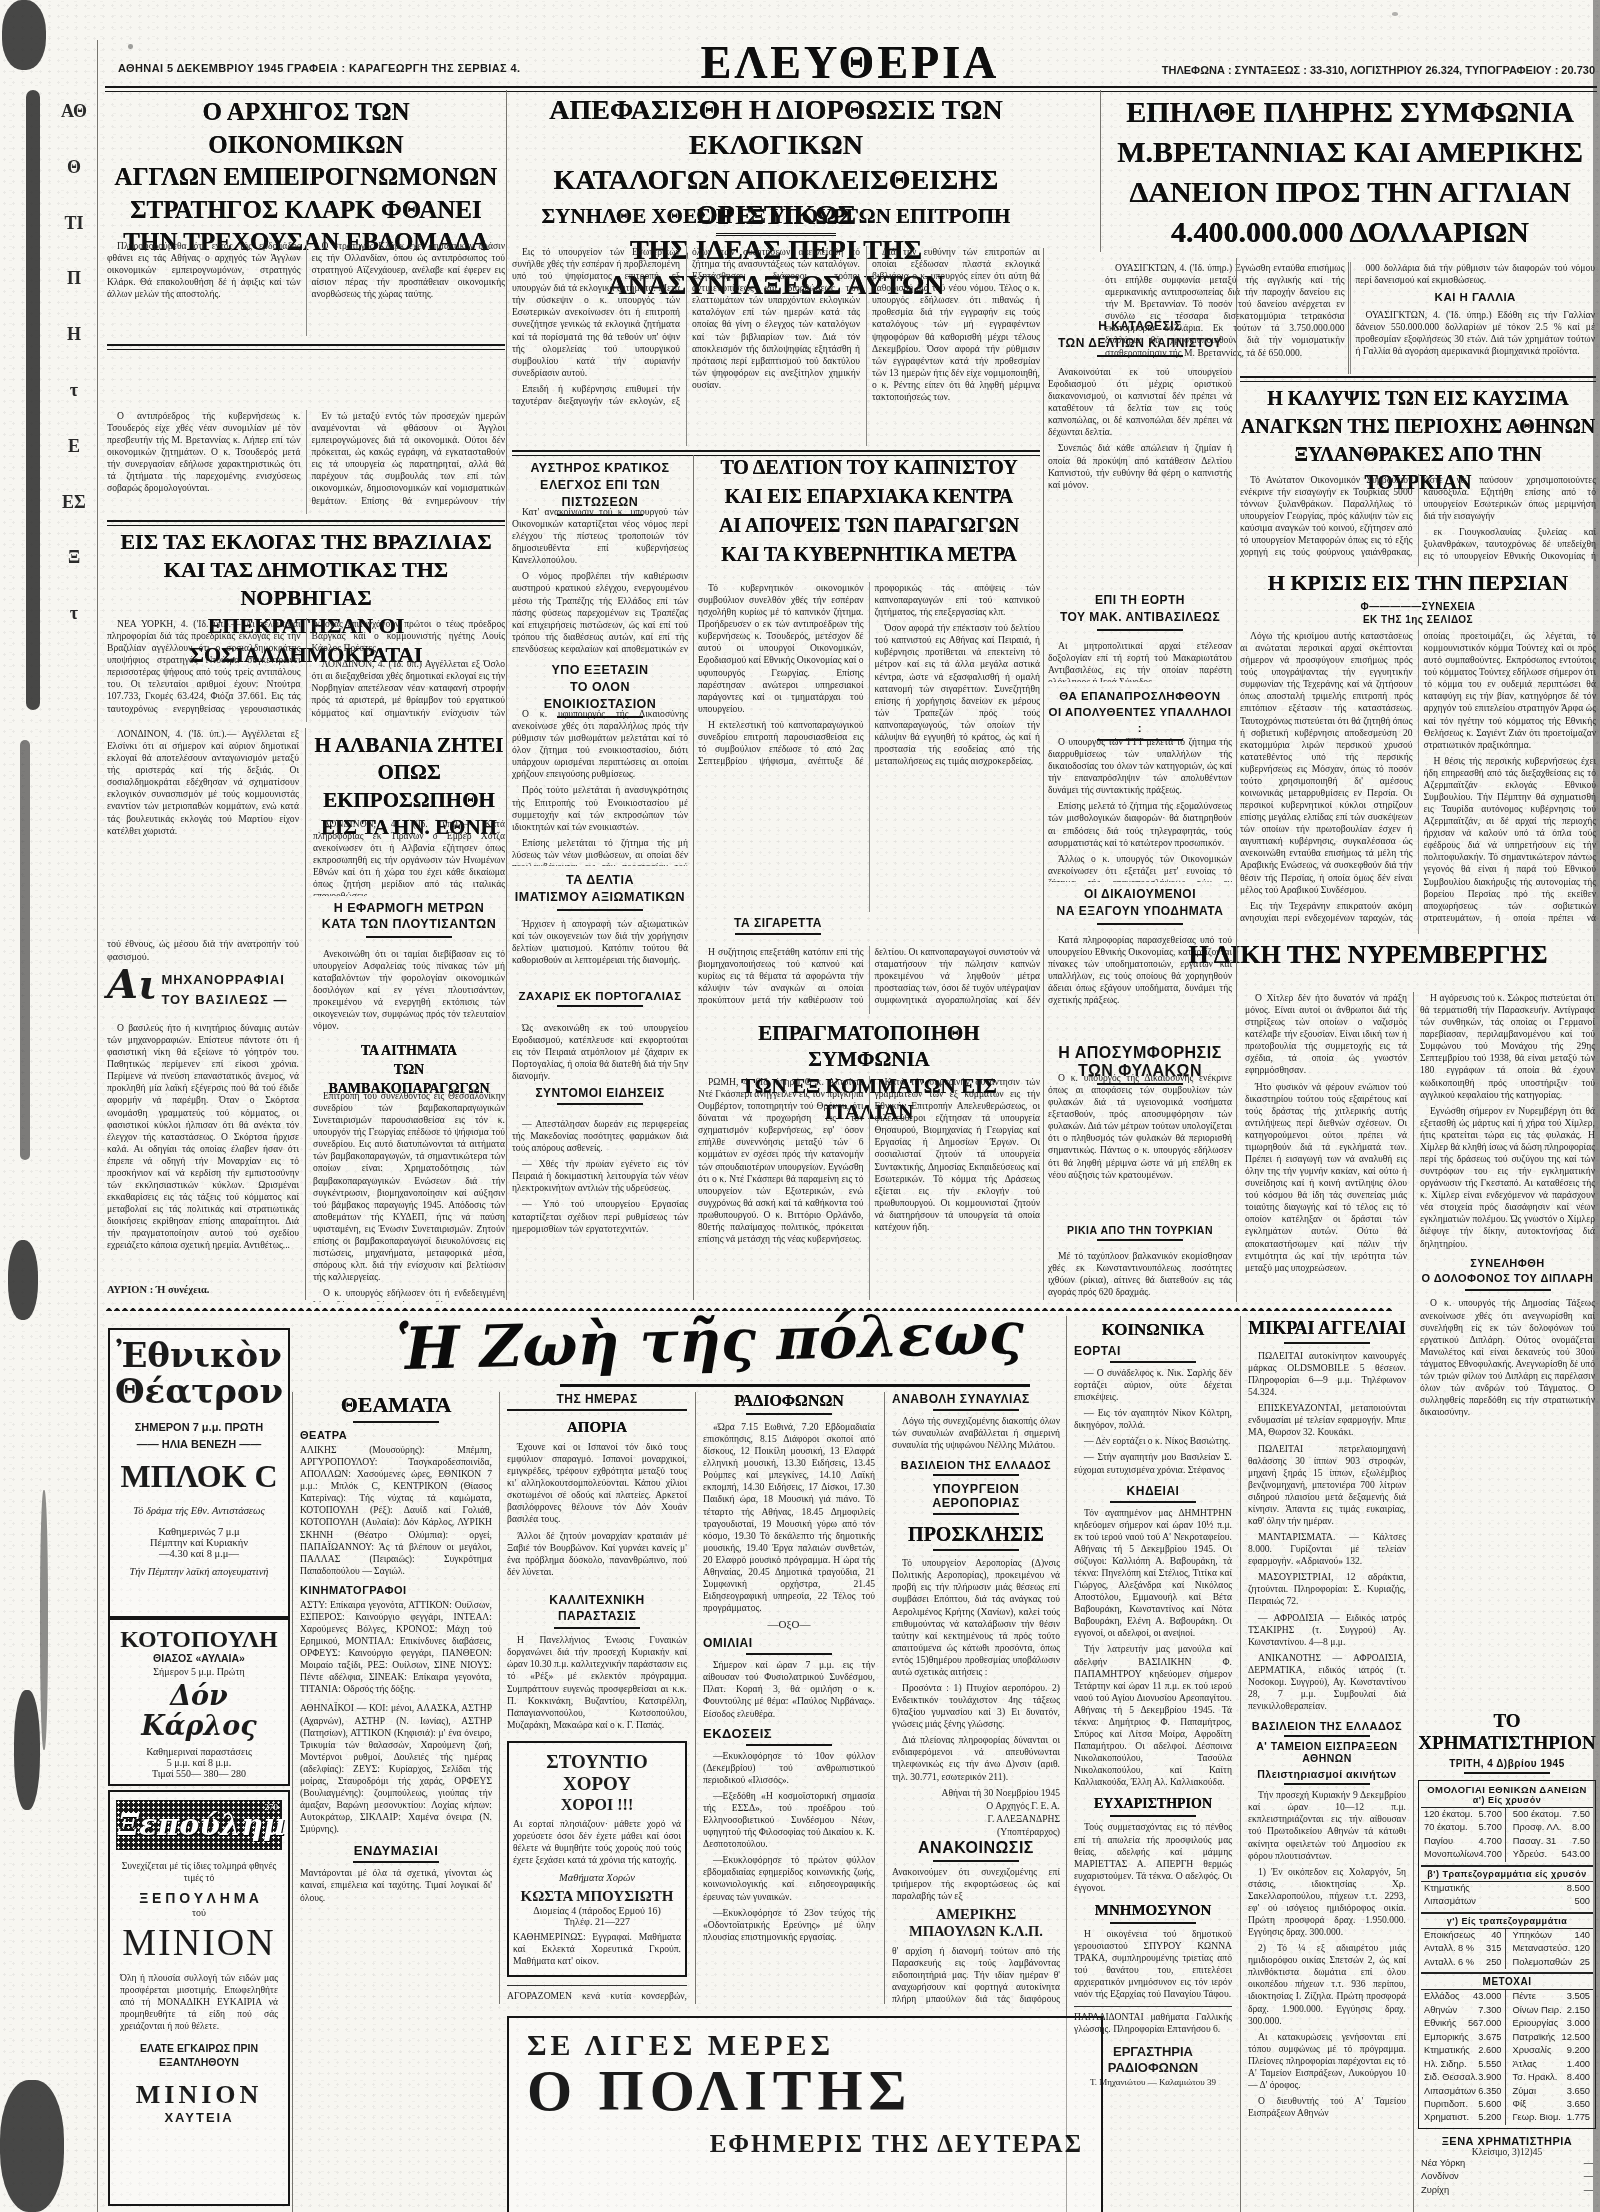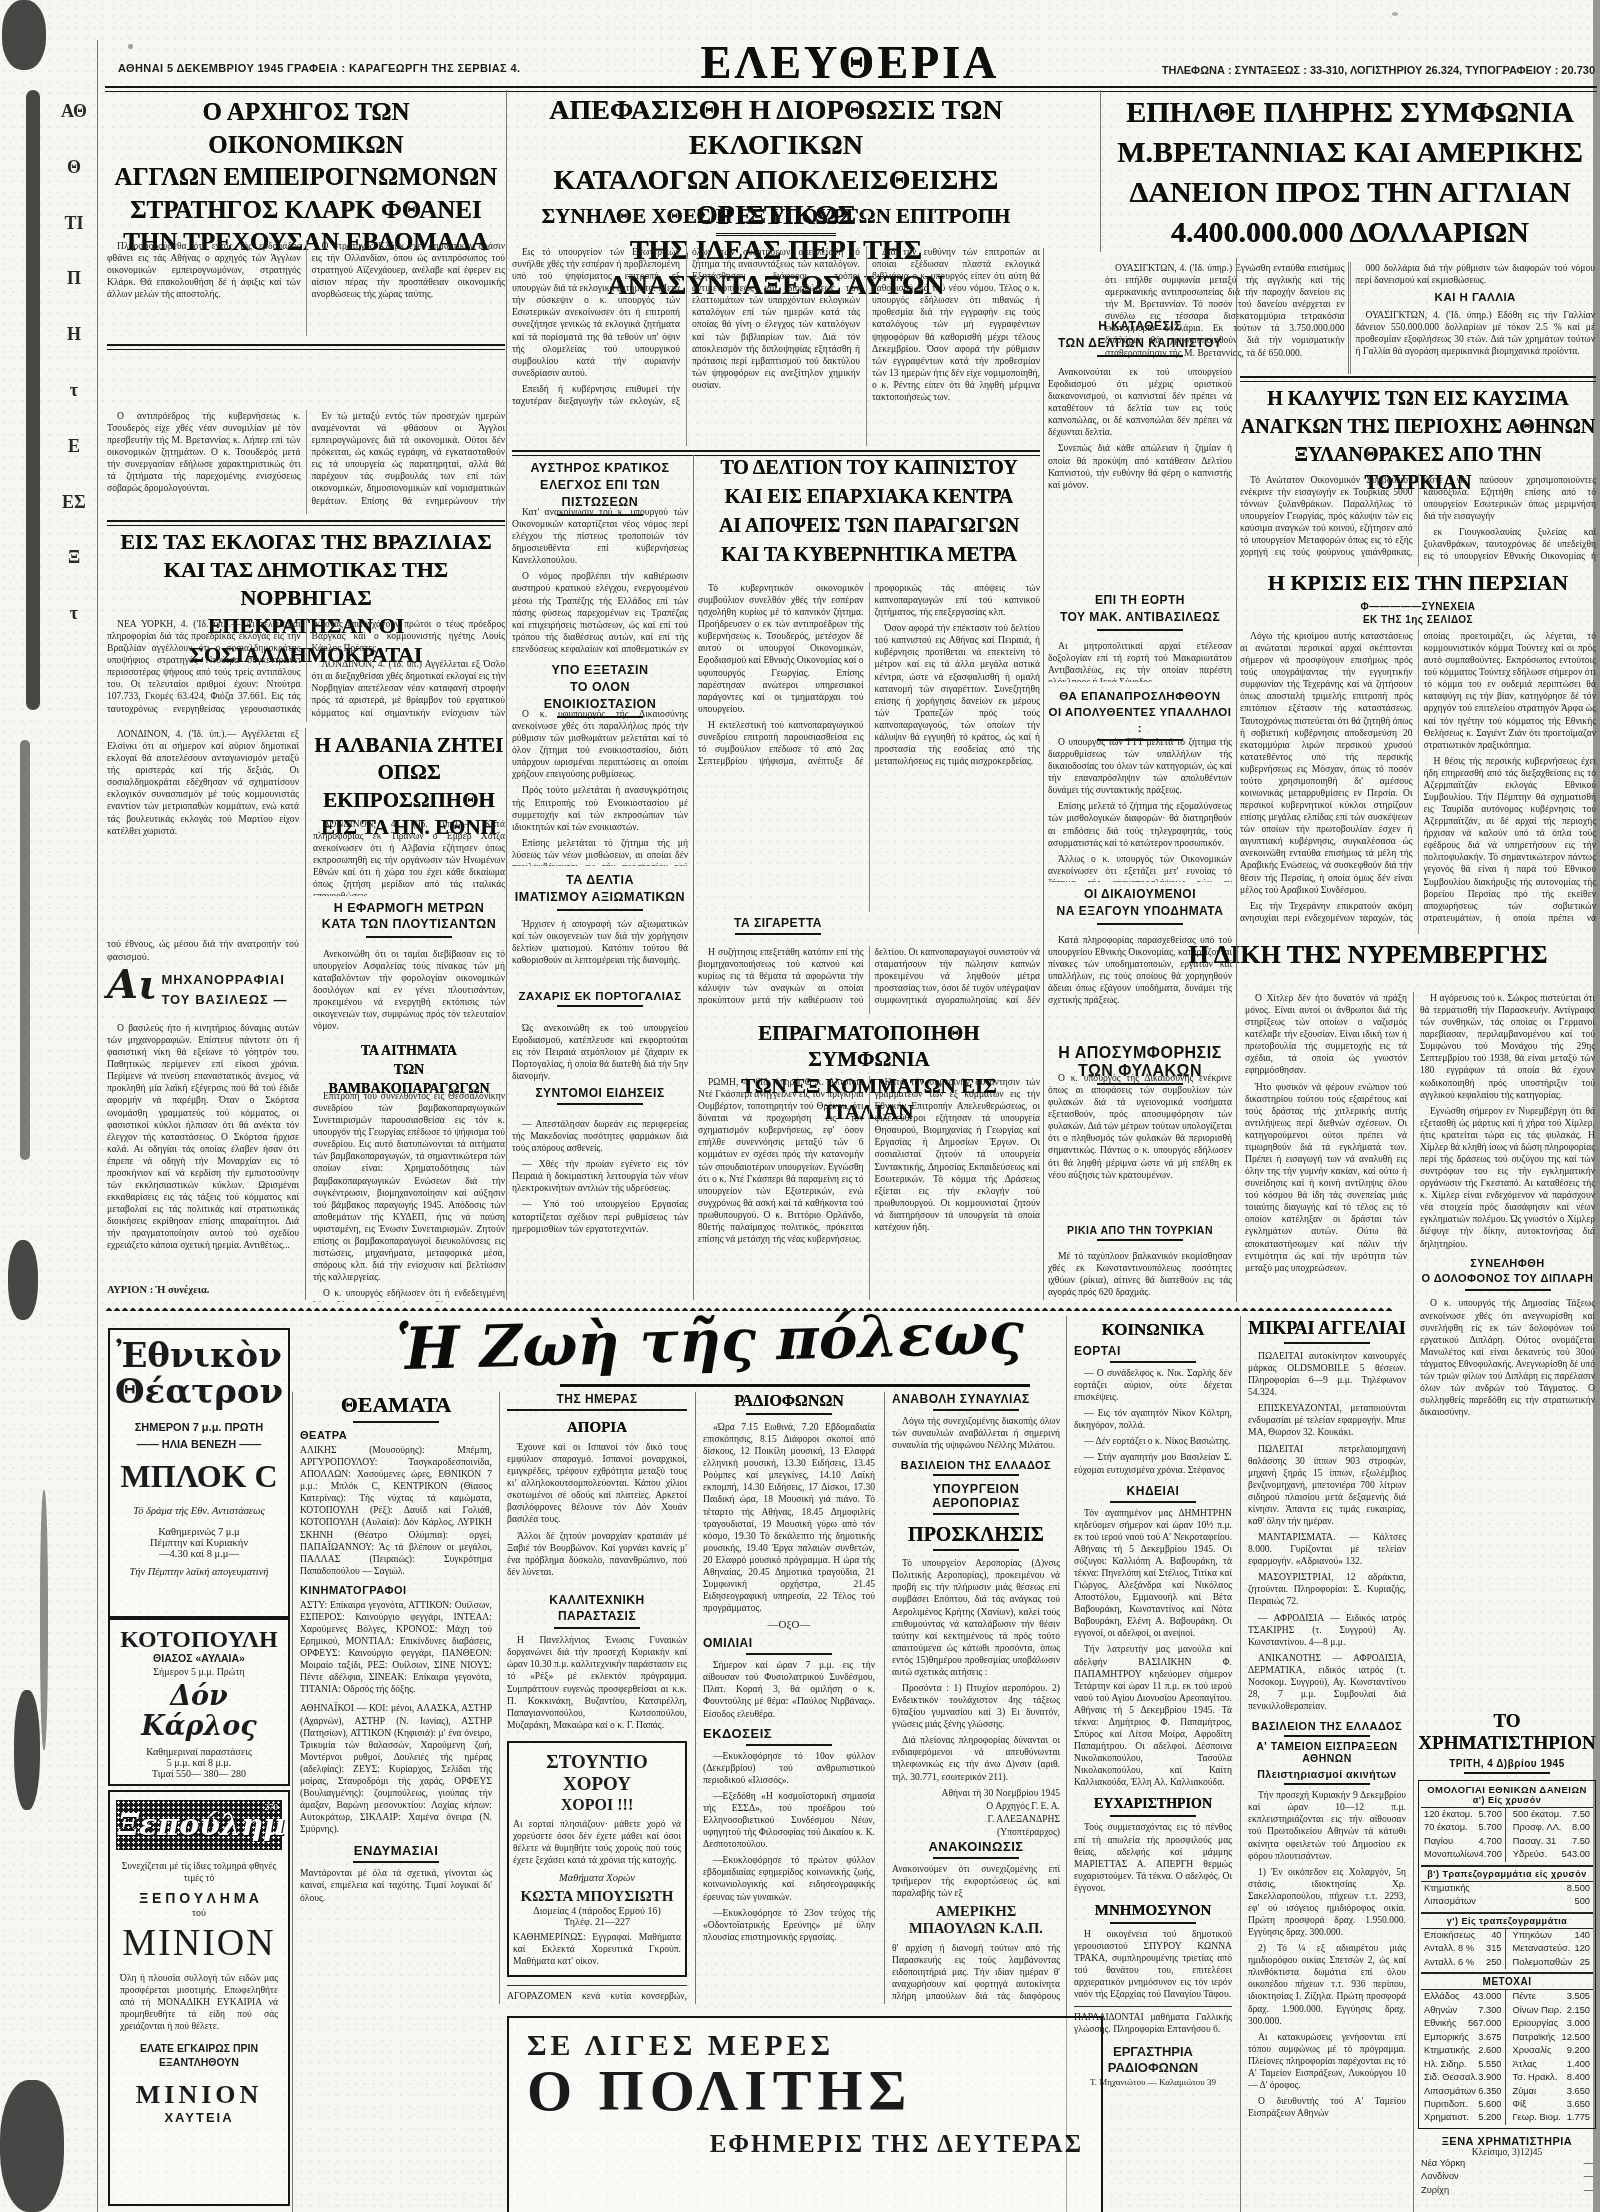--- a/index.html
+++ b/index.html
@@ -568,21 +568,21 @@
         <p>Τό υπουργείον Αεροπορίας (Δ)νσις Πολιτικής Αεροπορίας), προκειμένου νά προβή εις τήν πλήρωσιν μιάς θέσεως επί συμβάσει Επόπτου, διά τάς ανάγκας τού Αερολιμένος Κρήτης (Χανίων), καλεί τούς επιθυμούντας νά καταλάβωσιν τήν θέσιν ταύτην καί κεκτημένους τά πρός τούτο απαιτούμενα ώς κάτωθι προσόντα, όπως εντός 15)θημέρου προθεσμίας υποβάλωσιν αυτώ σχετικάς αιτήσεις :</p>
         <p>Προσόντα : 1) Πτυχίον αεροπόρου. 2) Ενδεικτικόν τουλάχιστον 4ης τάξεως 6)ταξίου γυμνασίου καί 3) Ει δυνατόν, γνώσεις μιάς ξένης γλώσσης.</p>
         <p>Διά πλείονας πληροφορίας δύνανται οι ενδιαφερόμενοι νά απευθύνωνται τηλεφωνικώς εις τήν άνω Δ)νσιν (αριθ. τηλ. 30.771, εσωτερικόν 211).</p>
       </div>
     <div>
         <div class="sig">Αθήναι τή 30 Νοεμβρίου 1945</div>
         <div class="sig">Ο Αρχηγός Γ. Ε. Α.</div>
         <div class="sig">Γ. ΑΛΕΞΑΝΔΡΗΣ</div>
         <div class="sig">(Υποπτέραρχος)</div>
       </div>
-    <div class="sec uline" style="font-size:13px;">ΑΝΑΚΟΙΝΩΣΙΣ</div>
+    <div class="sec uline" style="font-size:16px;">ΑΝΑΚΟΙΝΩΣΙΣ</div>
     <div class="body" style="margin-top:4px;">Ανακοινούμεν ότι συνεχιζομένης επί τριήμερον τής εκφορτώσεως ώς καί παραλαβής τών εξ</div>
     <div class="ctr" style="font:700 14.5px/1.2 'Liberation Serif',serif;margin:4px 0;">ΑΜΕΡΙΚΗΣ ΜΠΑΟΥΛΩΝ Κ.Λ.Π.</div>
     <div class="body">θ' αρχίση ή διανομή τούτων από τής Παρασκευής εις τούς λαμβάνοντας ειδοποιητήριά μας. Τήν ιδίαν ημέραν θ' αναχωρήσουν καί φορτηγά αυτοκίνητα πλήρη μπαούλων διά τάς διαφόρους επαρχίας, ώς επίσης καί βενζινόπλοια διά τάς Νήσους Αιγαίου, Ιονίου καί Κρήτης, ούτως ώστε ή διανομή των νά περατωθή μέχρι τής 20ής Δεκεμβρίου, αδιαφορούντες διά τούς επί πλέον κόπους καί θυσίας άς θά υποστώμεν πρός επίσπευσιν τής διανομής ανυπερθέτως πρό τών Χριστουγέννων εις ολόκληρον τήν Ελλάδα.</div>
 
   </div>
 
   <div class="abs adbox" style="left:507px;top:2016px;width:556px;height:188px;text-align:left;padding:10px 18px;">
     <div style="font:700 30px/1.1 'Liberation Serif',serif;letter-spacing:4px;">ΣΕ ΛΙΓΕΣ ΜΕΡΕΣ</div>
     <div style="font:700 58px/1.05 'Liberation Serif',serif;letter-spacing:6px;">Ο ΠΟΛΙΤΗΣ</div>
     <div style="font:700 25px/1.1 'Liberation Serif',serif;text-align:right;letter-spacing:2px;margin-top:8px;">ΕΦΗΜΕΡΙΣ ΤΗΣ ΔΕΥΤΕΡΑΣ</div>

